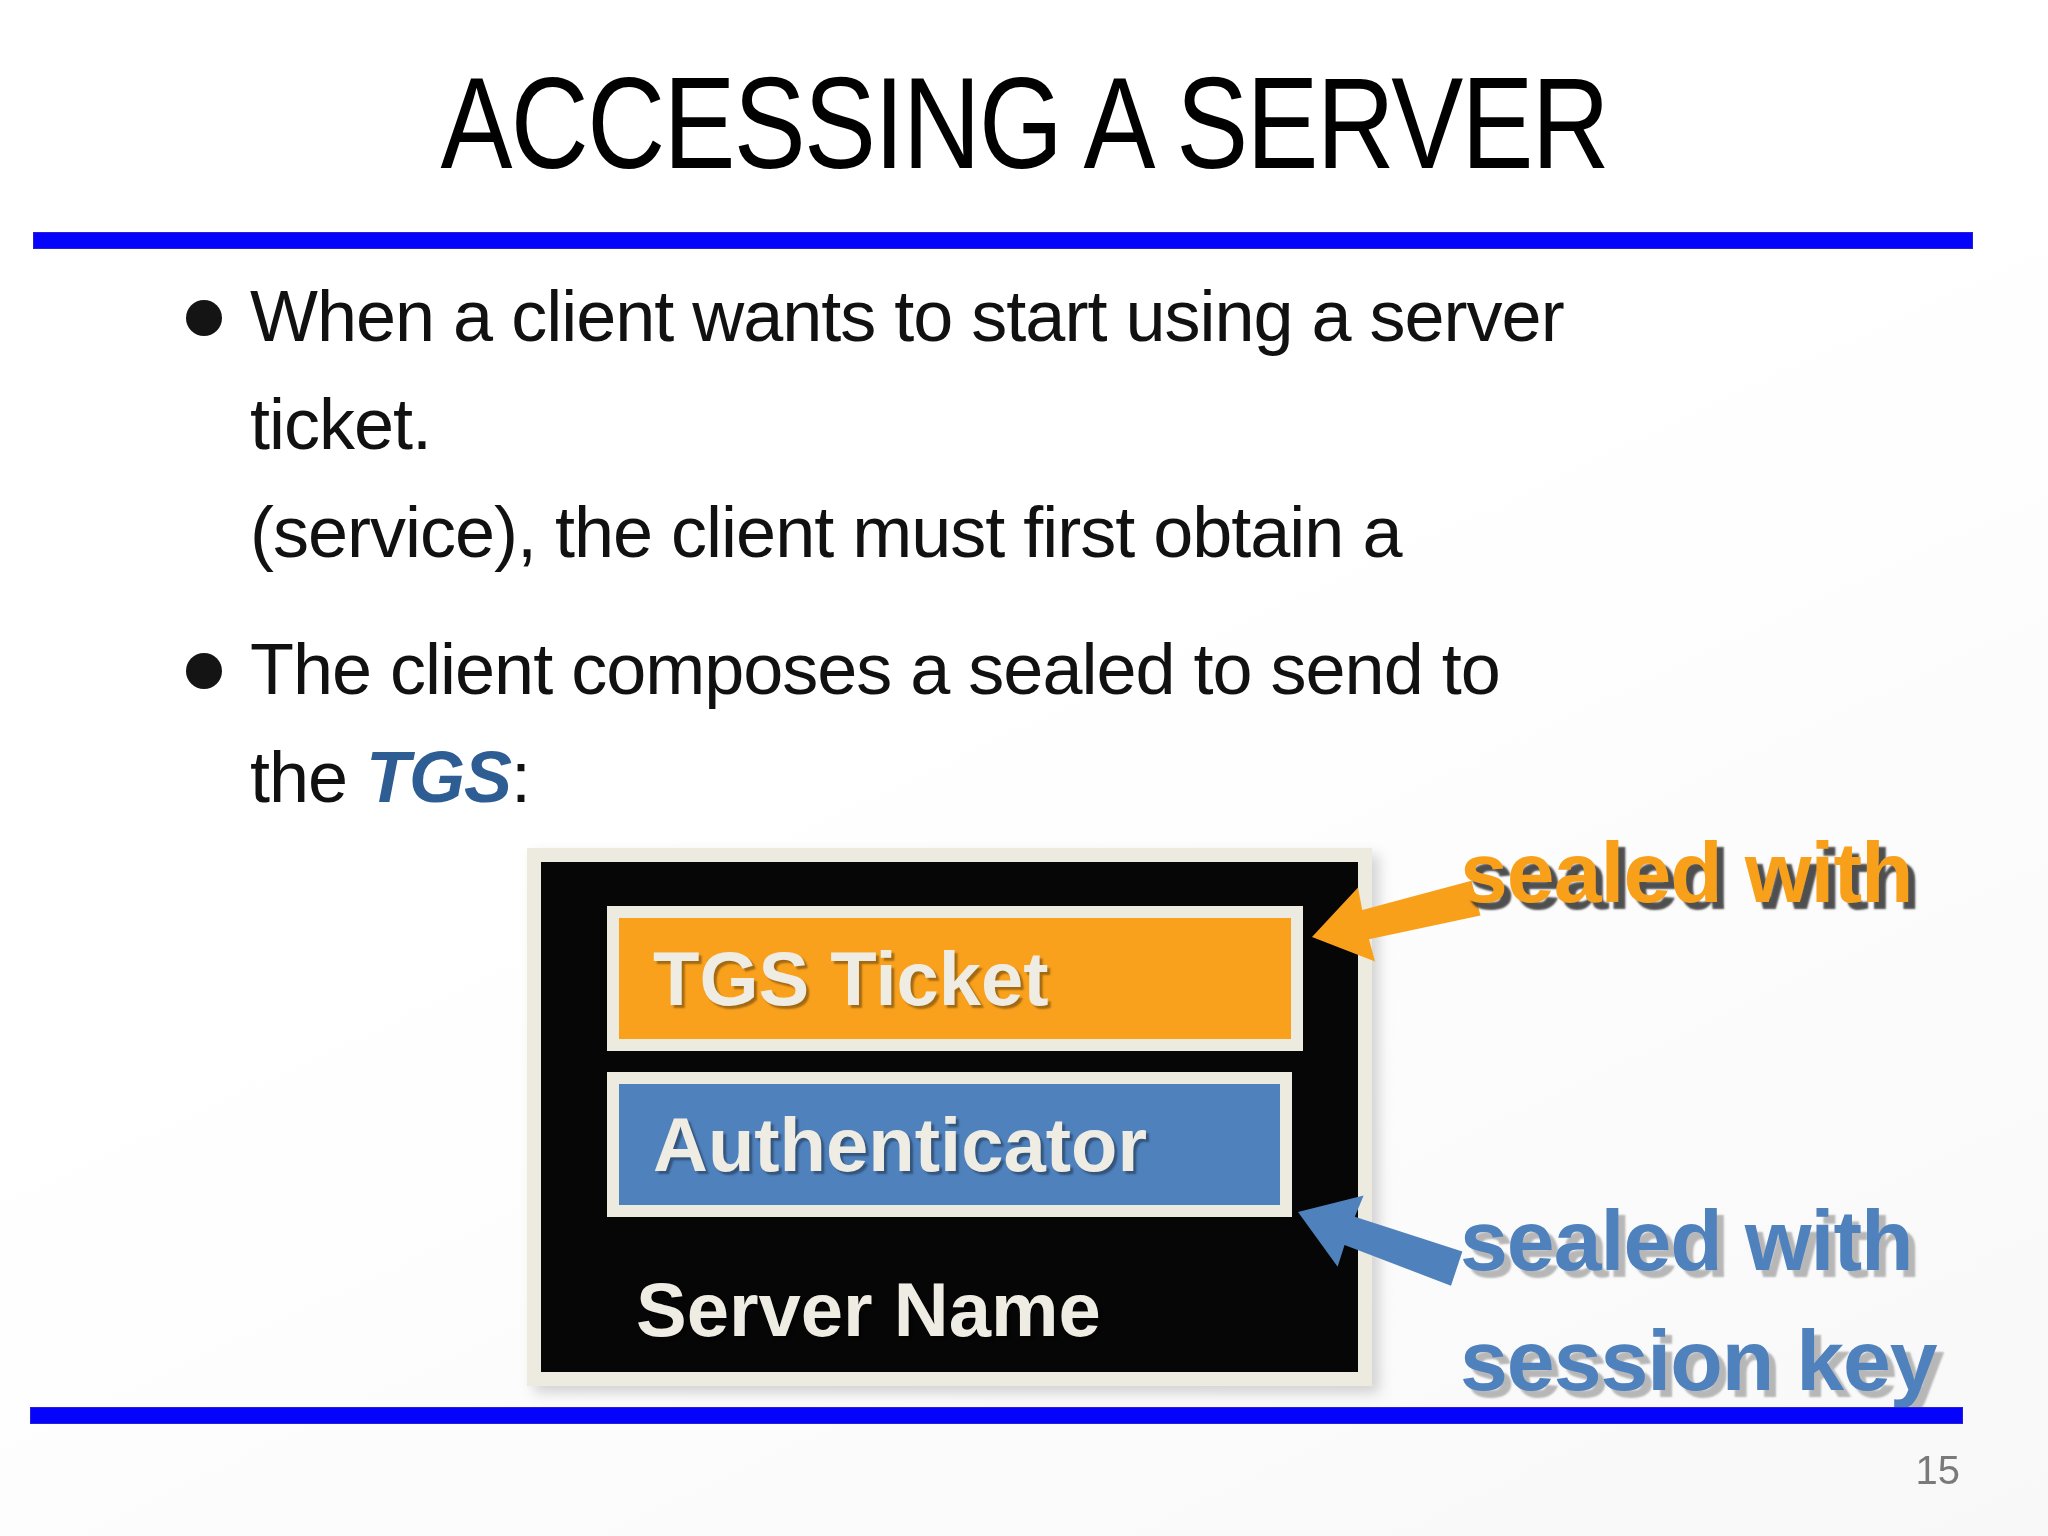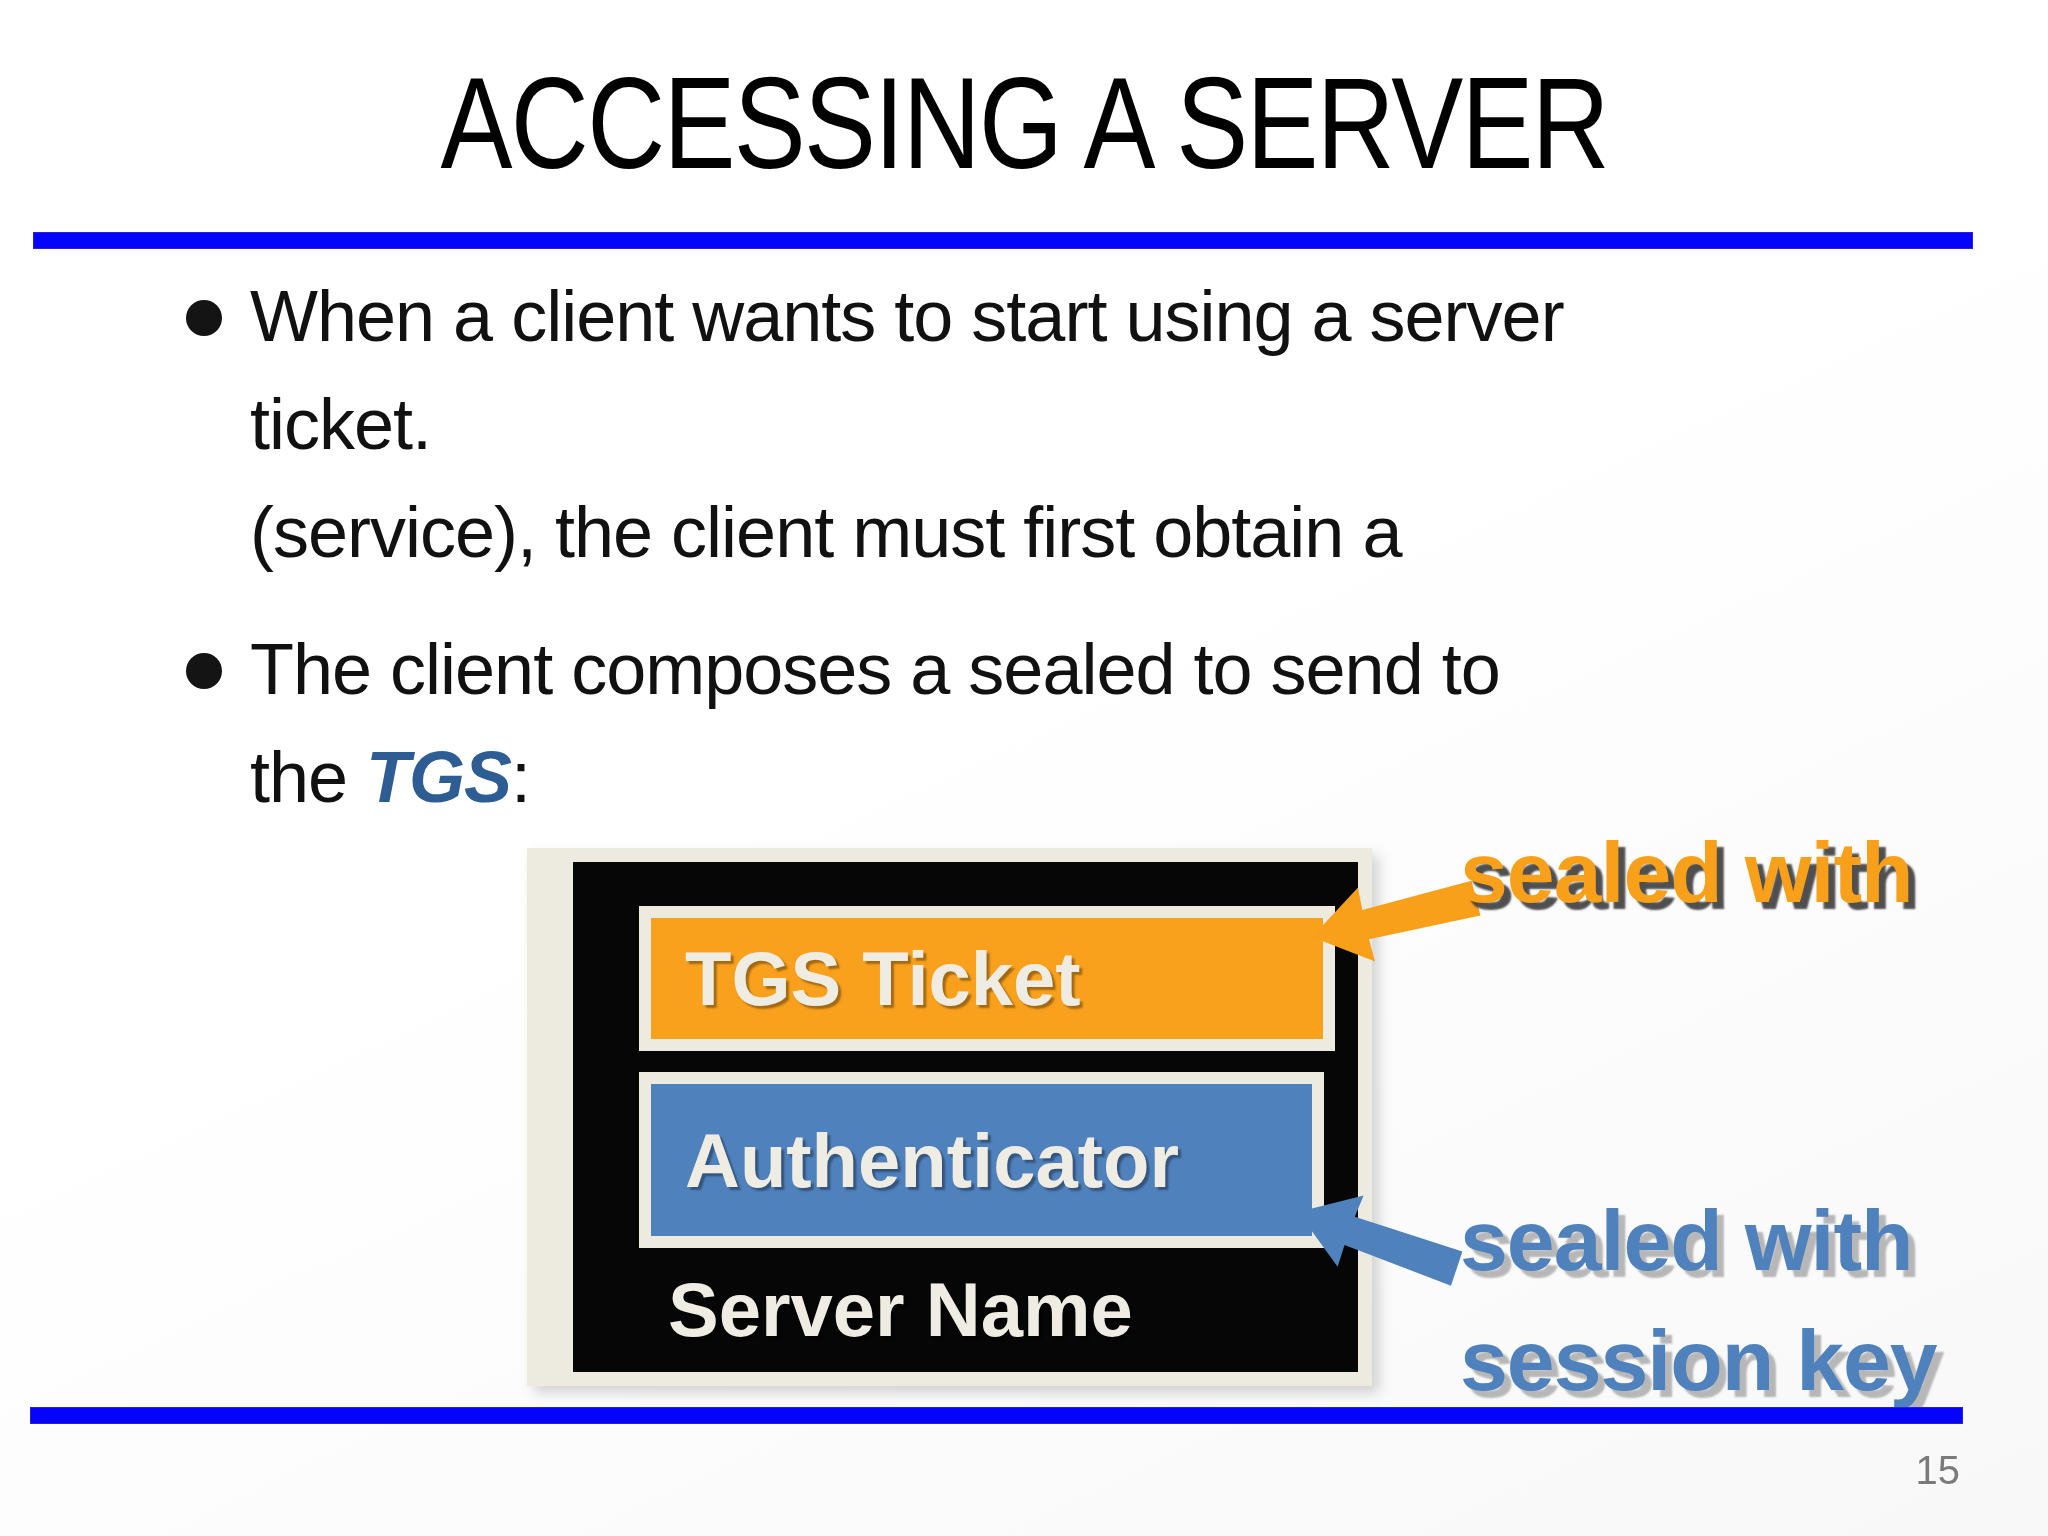--- a/index.html
+++ b/index.html
@@ -71,28 +71,27 @@
     position: absolute;
     left: 527px; top: 848px;
     width: 845px; height: 538px;
     background: #edeae0;
     box-shadow: 7px 7px 12px rgba(90,90,90,0.25);
   }
   .diagram-black {
     position: absolute;
     left: 14px; top: 14px; right: 14px; bottom: 14px;
     background: #060606;
-    margin-left: 32px;
   }
   .frame {
     position: absolute;
     background: #edeae0;
   }
   .frame-ticket { left: 66px; top: 44px;  width: 696px; height: 145px; }
-  .frame-auth   { left: 66px; top: 210px; width: 685px; height: 176px; }
+  .frame-auth   { left: 66px; top: 210px; width: 685px; height: 145px; }
   .frame-fill {
     position: absolute;
     left: 12px; top: 12px; right: 12px; bottom: 12px;
     display: flex;
     align-items: center;
     padding-left: 34px;
     font-size: 76px;
     font-weight: 700;
     color: #efede3;
     text-shadow: 3px 3px 2px rgba(0,0,0,0.35);

